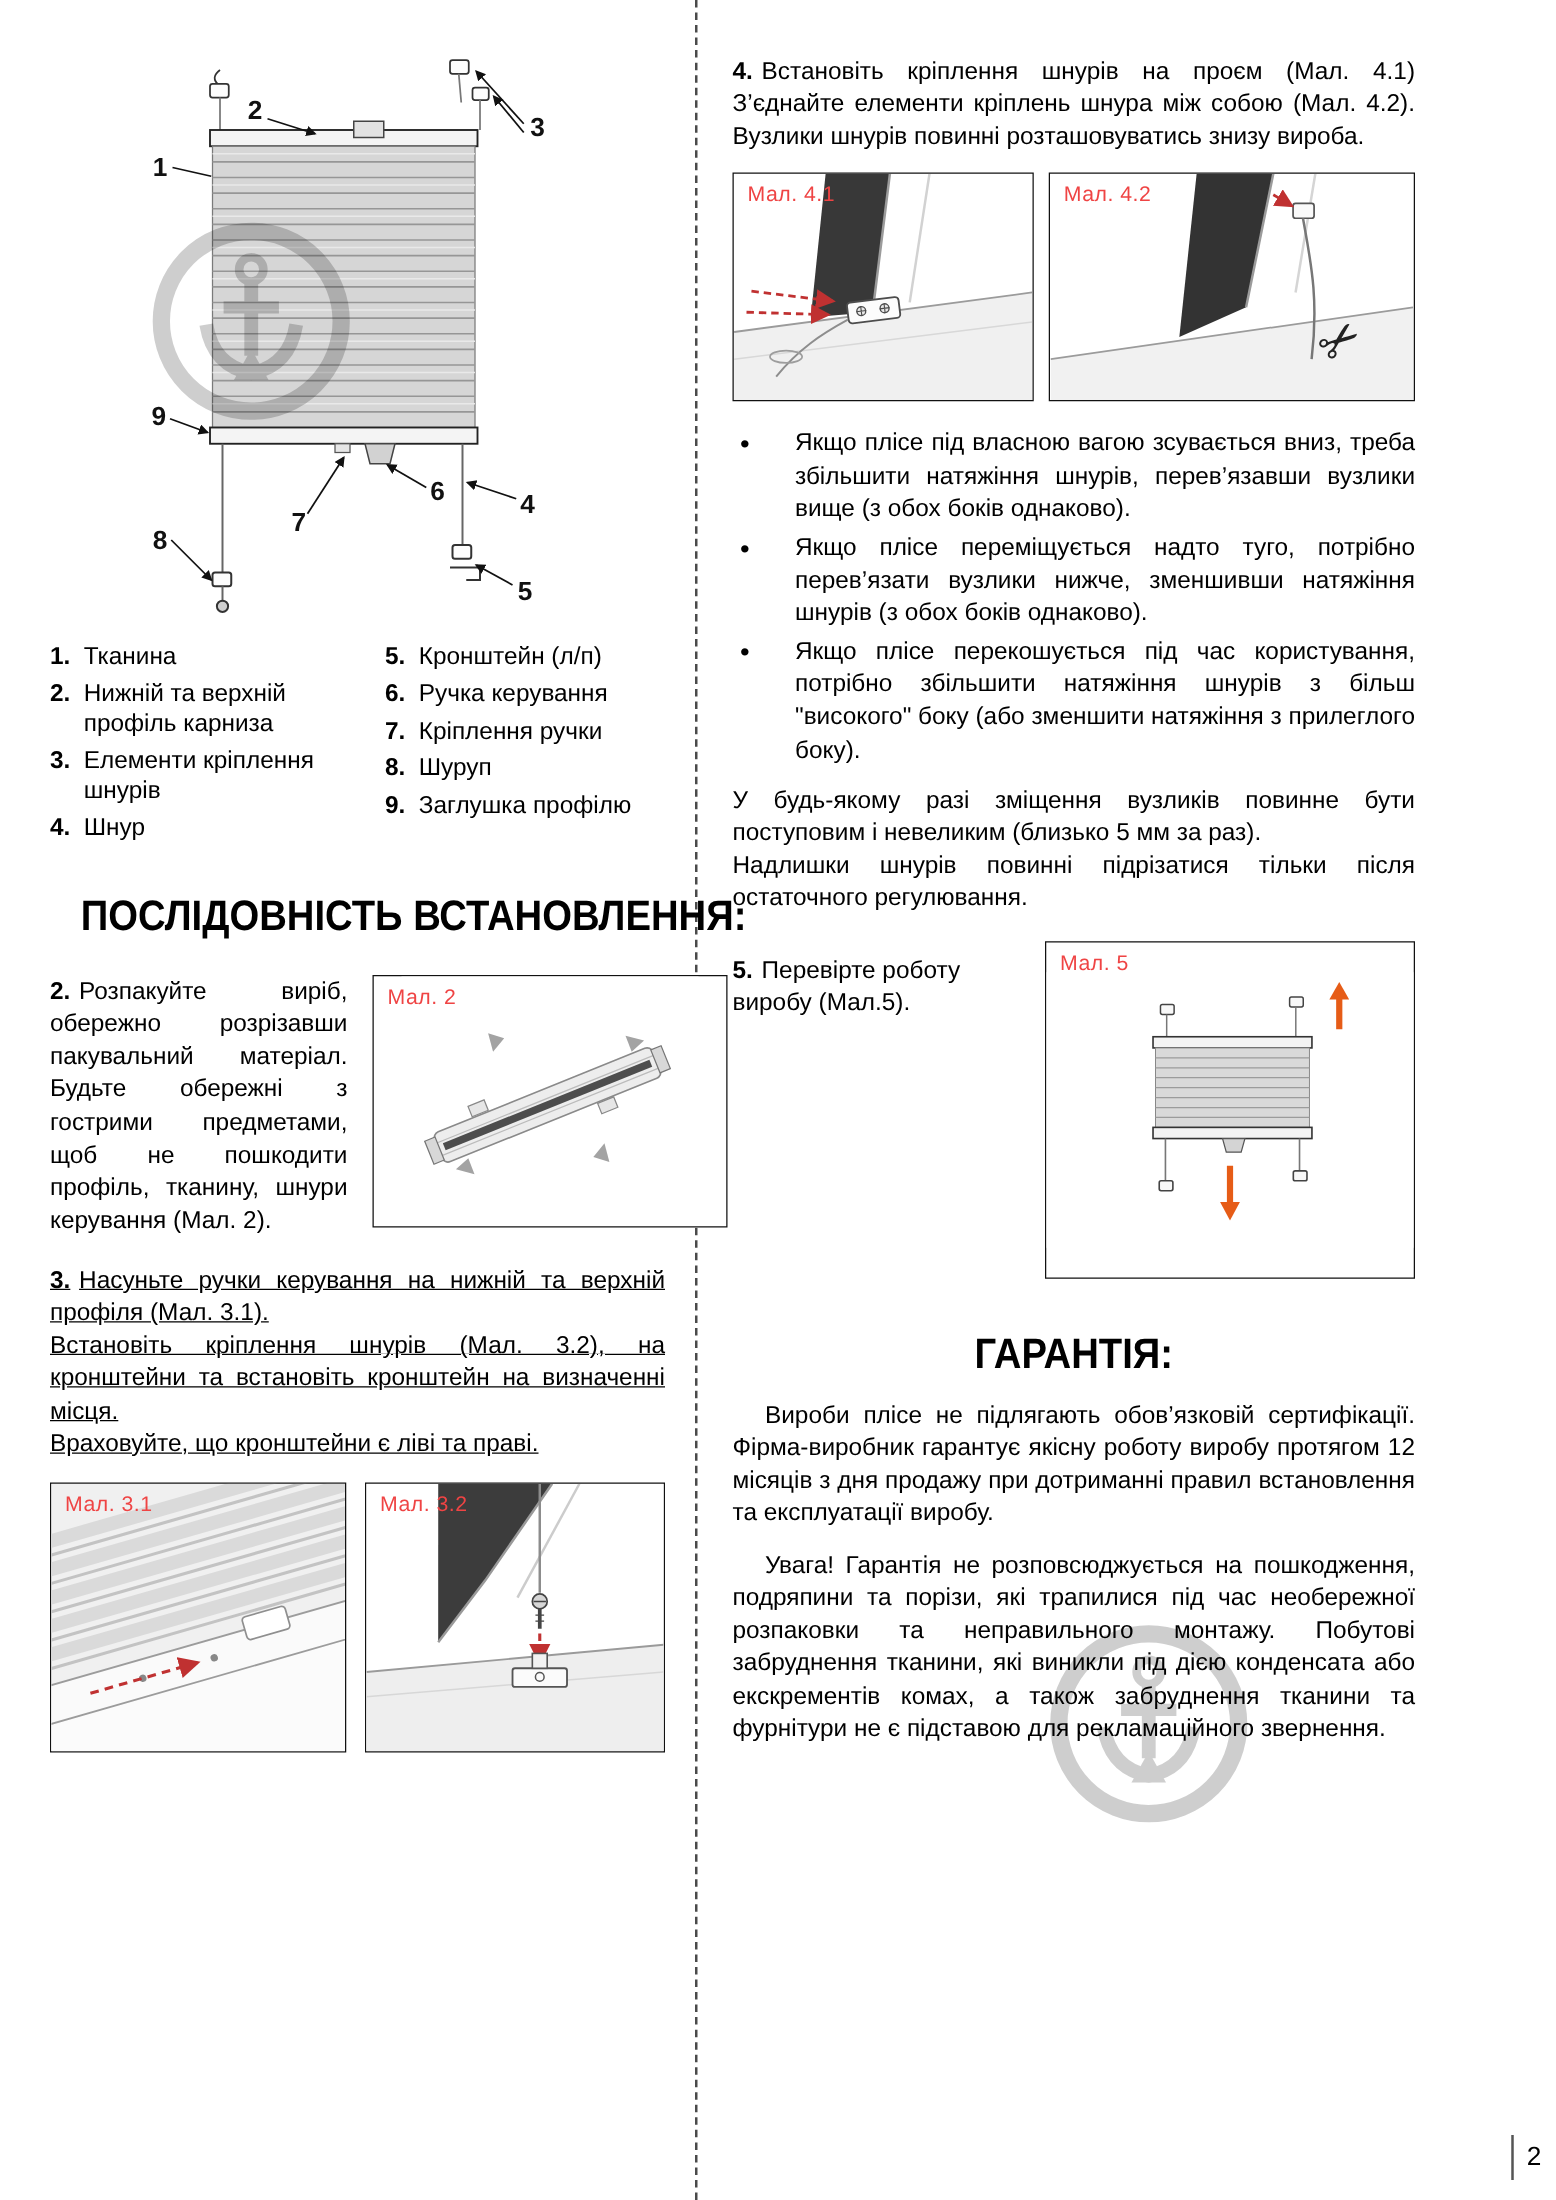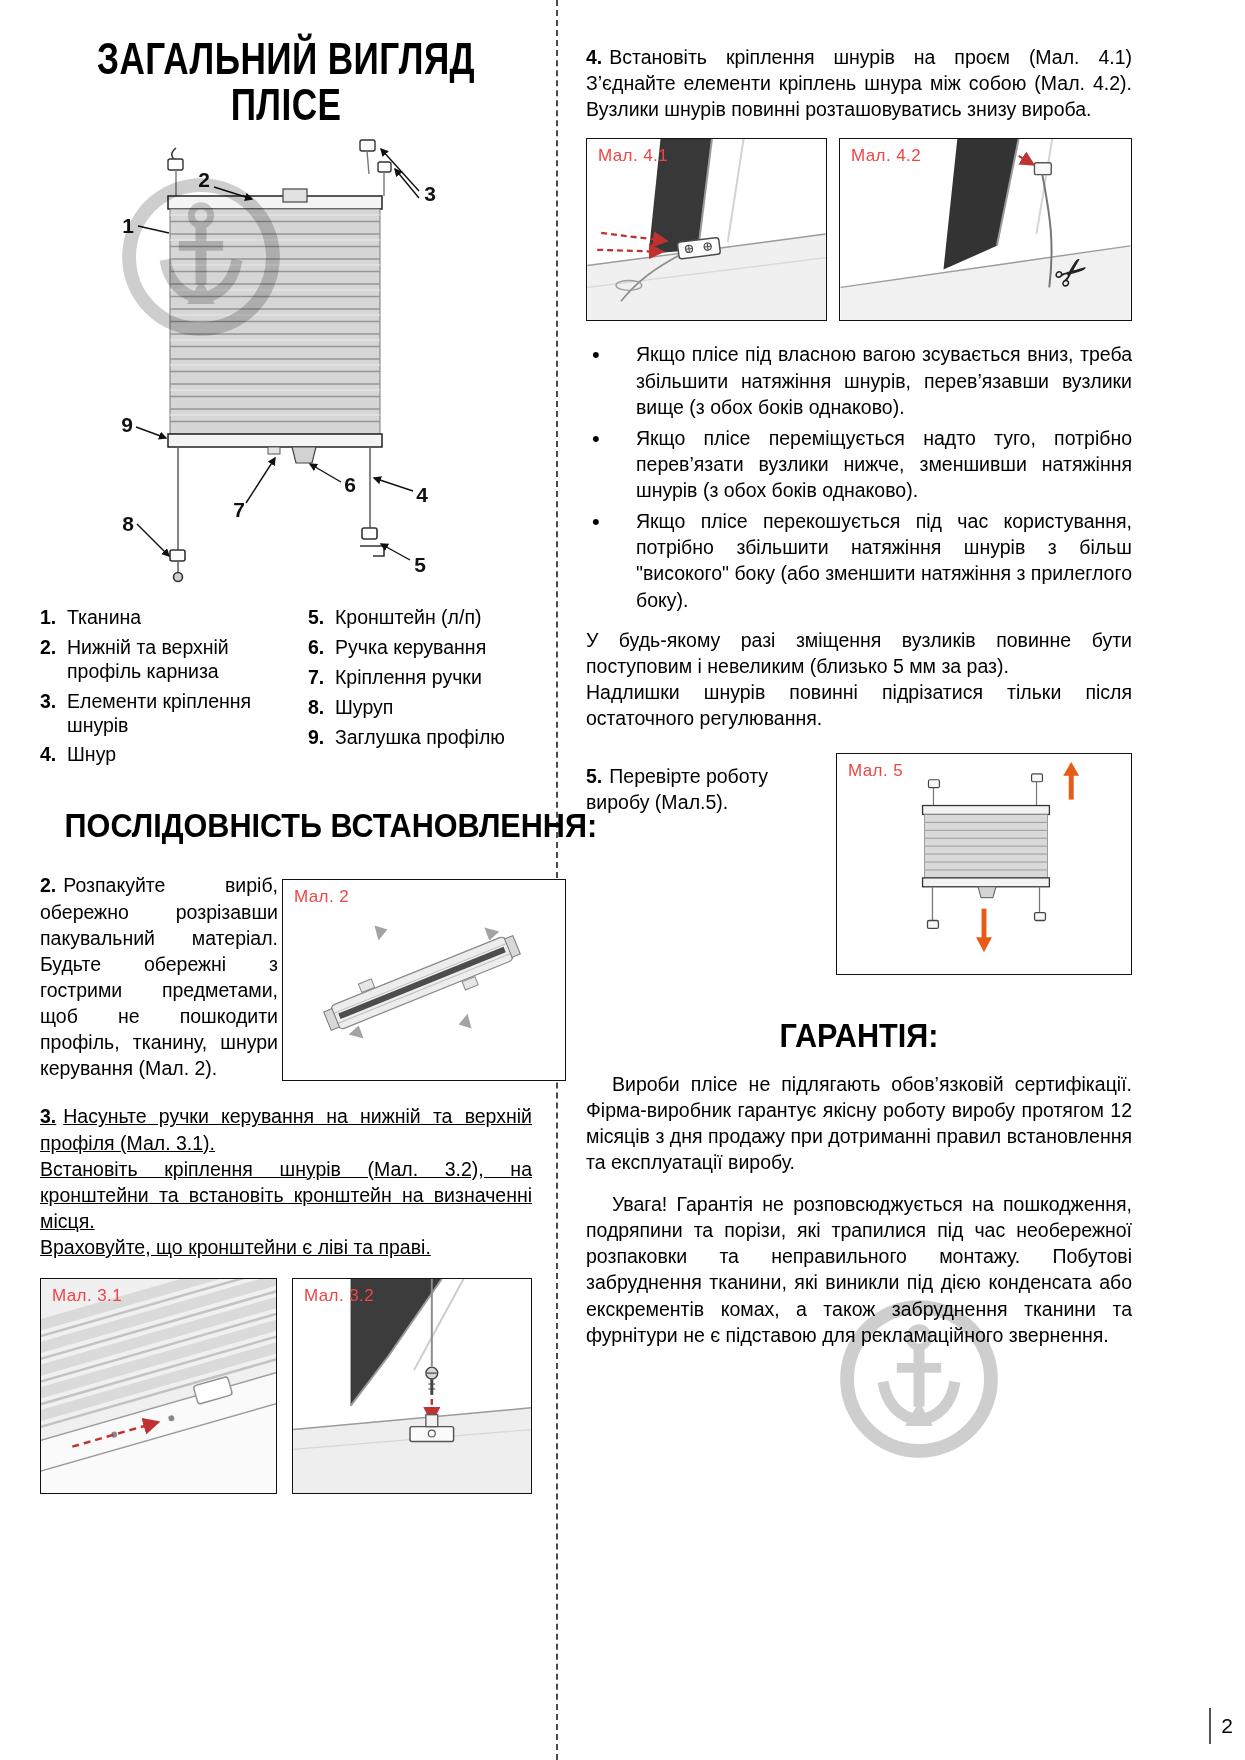--- a/index.html
+++ b/index.html
@@ -31,40 +31,40 @@
   .legend { display:flex; margin-top:2px; }
   .legend-col1 { width:268px; }
   .legend-col2 { width:224px; }
   .legend-item { display:flex; font-size:19.5px; line-height:1.22; margin-bottom:6px; }
   .legend-item .ln { font-weight:bold; flex:0 0 27px; }
 
   .figbox { position:relative; border:1.6px solid #111; background:#fff; overflow:hidden; flex-shrink:0; }
   .figbox svg { position:absolute; inset:0; width:100%; height:100%; }
   .figlabel { position:absolute; top:7px; left:11px; font-size:17px; letter-spacing:.4px; color:#ef4444; z-index:3; }
 
-  .step2-row { margin-top:28px; display:flex; gap:4px;align-items:flex-end; }
+  .step2-row { margin-top:28px; display:flex; gap:20px; }
   .step2-text { flex:0 0 238px; }
   .fig2 { width:284px; height:202px; }
   .step3 { margin-top:22px;text-decoration:underline; }
   .figs3 { margin-top:18px; display:flex; gap:15px; }
   .fig31 { width:237px; height:216px; }
   .fig32 { width:240px; height:216px; }
 
   .figs4 { margin-top:16px; display:flex; gap:12px; }
   .fig41 { width:241px; height:183px; }
   .fig42 { width:293px; height:183px; }
 
   .bullets { margin-top:20px; list-style:none; }
   .bullets li { position:relative; padding-left:50px; margin-bottom:5px; }
   .bullets li::before { content:"•"; position:absolute; left:6px; top:-1px; font-size:22px; }
 
   .notes { margin-top:14px; }
   .step5-row { margin-top:22px; display:flex; gap:14px; }
   .step5-text { flex:1; padding-top:10px; }
-  .fig5 { width:296px; height:222px; }
+  .fig5 { width:296px; height:270px; }
   .warranty-h { margin-top:42px; }
 
   .watermark { position:absolute; width:166px; height:166px; color:#c6c6c6; mix-blend-mode:multiply; opacity:.85; z-index:6; pointer-events:none; }
   .wm-top { left:118px; top:174px; }
   .wm-bottom { left:836px; top:1296px; }
   .watermark svg { width:100%; height:100%; }
 
   .pagenum-wrap { position:absolute; right:12px; bottom:16px; display:flex; align-items:center; gap:10px; z-index:4; }
   .pn-bar { width:2px; height:36px; background:#555; }
   .pn { font-size:21px; }
@@ -92,24 +92,20 @@
       <line x1="44" y1="52" x2="76" y2="52" stroke="currentColor" stroke-width="7"></line>
       <path d="M34 62 Q38 86 60 90 Q82 86 86 62" fill="none" stroke="currentColor" stroke-width="8"></path>
       <path d="M60 76 L50 94 H70 Z" fill="currentColor"></path>
     </svg>
   </div>
 
   <div class="divider"></div>
 
   <div class="col col-left">
 
-    <h1 class="h1">
-      <span class="cond">ЗАГАЛЬНИЙ ВИГЛЯД</span>
-      <span class="cond">ПЛІСЕ</span>
-    </h1>
 
 
     <div class="diagram">
       <svg viewBox="0 0 492 470">
         <defs>
           <marker id="ahb" markerWidth="8" markerHeight="8" refX="5" refY="3" orient="auto">
               <path d="M0 0L6 3L0 6Z" fill="#111"></path>
             </marker>
         </defs>
 

